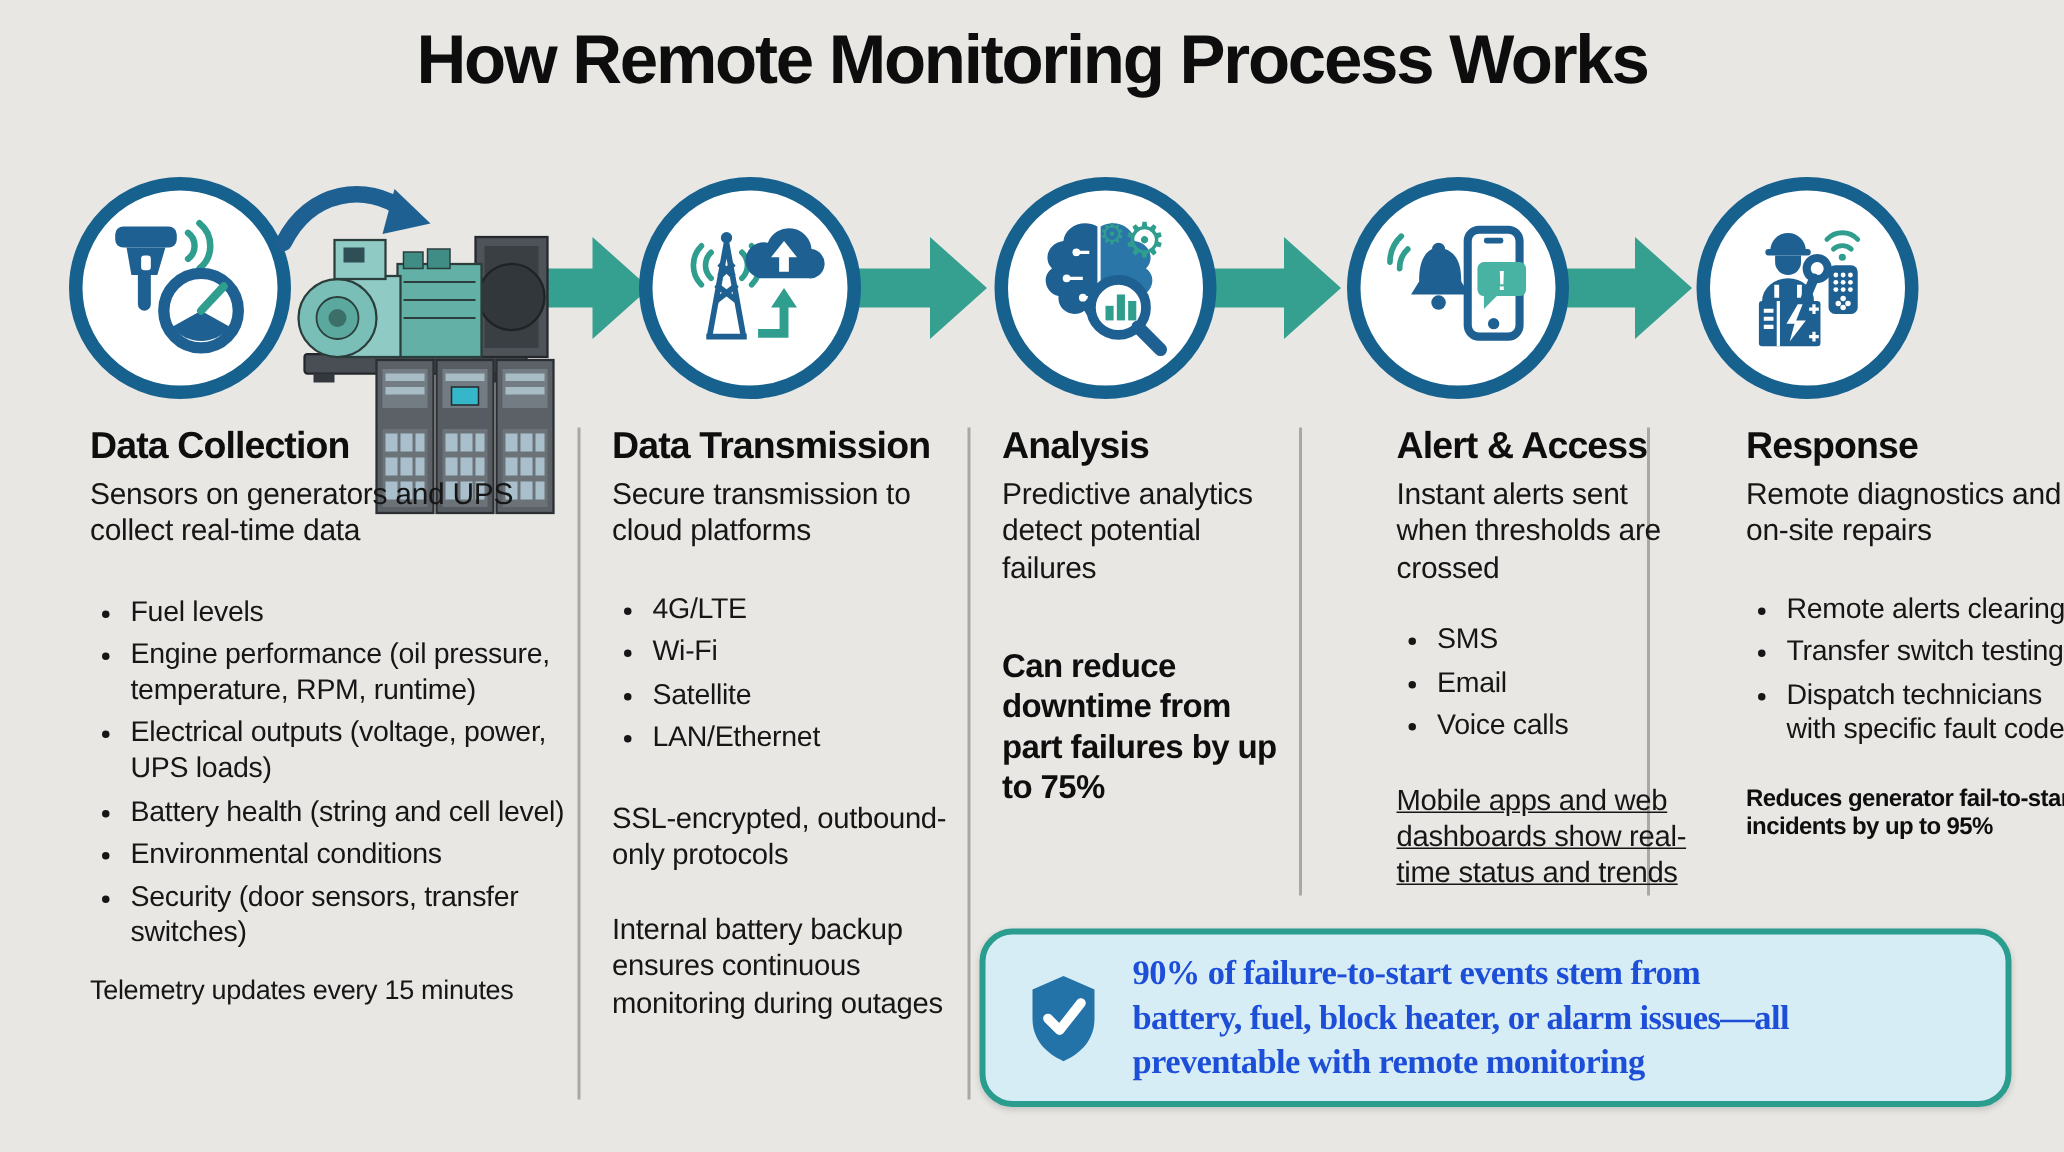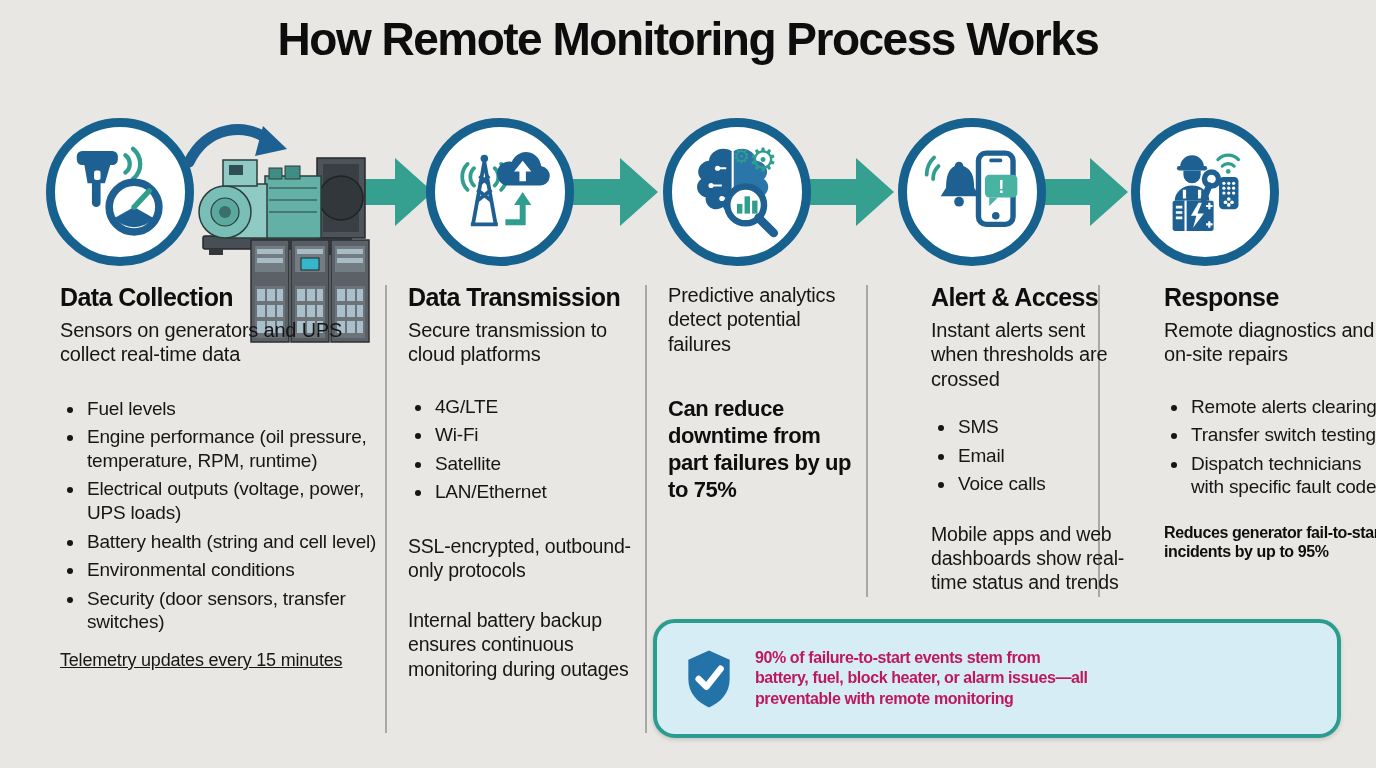--- a/index.html
+++ b/index.html
@@ -10,26 +10,26 @@
   .circle svg{width:108px;height:108px;}
   .flow-arrow{position:absolute;top:156px;width:88px;height:72px;}
   .divider{position:absolute;width:2px;background:rgba(90,90,88,0.45);}
   .col{position:absolute;top:283px;color:#161616;}
   .col h2{margin:0 0 6px 0;font-size:25px;font-weight:700;letter-spacing:-0.6px;color:#0e0e0e;}
   .sub{margin:0;font-size:20px;line-height:1.22;}
   .col ul{margin:0;padding:0 0 0 25px;list-style:disc;}
   .col li{font-size:19px;line-height:1.24;margin-bottom:5px;padding-left:2px;}
   .note{margin:26px 0 0 0;font-size:19.5px;line-height:1.24;}
   .highlight{margin:28px 0 0 0;font-size:22px;font-weight:700;line-height:1.22;letter-spacing:-0.4px;color:#0e0e0e;}
-  .footer-note{margin:16px 0 0 0;font-size:18px;line-height:1.2;text-decoration:underline;}
+  .footer-note{margin:16px 0 0 0;font-size:18px;line-height:1.2;}
   .illustration{position:absolute;left:195px;top:140px;width:185px;height:212px;}
   .curved-arrow{position:absolute;left:183px;top:118px;width:106px;height:60px;}
   .callout{position:absolute;left:653px;top:619px;width:688px;height:119px;box-sizing:border-box;background:#d7edf6;border:4px solid #2a9d8f;border-radius:22px;display:flex;align-items:center;gap:20px;padding:0 20px 0 26px;box-shadow:0 2px 4px rgba(0,0,0,0.15);}
   .callout-icon{flex:0 0 auto;width:52px;height:62px;}
-  .callout-text{flex:1;font-size:16px;font-weight:700;line-height:1.28;color:#be185d;letter-spacing:-0.4px;}
+  .callout-text{flex:1;font-size:23px;font-weight:700;line-height:1.28;color:#1d4ed8;letter-spacing:-0.4px;font-family:Liberation Serif, serif;}
 </style>
 </head>
 <body>
 
 <div class="canvas">
 
   <div class="title">How Remote Monitoring Process Works</div>
 
   <svg class="flow-arrow" style="left:345px;" viewBox="0 0 88 72">
       <polygon points="0,23 50,23 50,2 88,36 50,70 50,49 0,49" fill="#35a08f"></polygon>
@@ -262,33 +262,34 @@
       <li>4G/LTE</li>
       <li>Wi-Fi</li>
       <li>Satellite</li>
       <li>LAN/Ethernet</li>
     </ul>
     <p class="note" style="margin-top:30px;">SSL-encrypted, outbound-only protocols</p>
     <p class="note">Internal battery backup ensures continuous monitoring during outages</p>
   </div>
 
   <div class="col" style="left:668px;width:185px;">
+    <h2>Analysis</h2>
     <p class="sub">Predictive analytics detect potential failures</p>
     <p class="highlight" style="margin-top:40px;">Can reduce downtime from part failures by up to 75%</p>
   </div>
 
   <div class="col" style="left:931px;width:198px;">
     <h2>Alert &amp; Access</h2>
     <p class="sub">Instant alerts sent when thresholds are crossed</p>
     <ul style="margin-top:24px;">
       <li>SMS</li>
       <li>Email</li>
       <li>Voice calls</li>
     </ul>
-    <p class="note" style="margin-top:26px;">Mobile apps and web dashboards show real-time status and trends</p>
+    <p class="note" style="margin-top:26px;text-decoration:underline;">Mobile apps and web dashboards show real-time status and trends</p>
   </div>
 
   <div class="col" style="left:1130px;width:228px;margin-left:34px;">
     <h2>Response</h2>
     <p class="sub">Remote diagnostics and on-site repairs</p>
     <ul style="margin-top:28px;">
       <li>Remote alerts clearing</li>
       <li>Transfer switch testing</li>
       <li>Dispatch technicians with specific fault codes</li>
     </ul>

